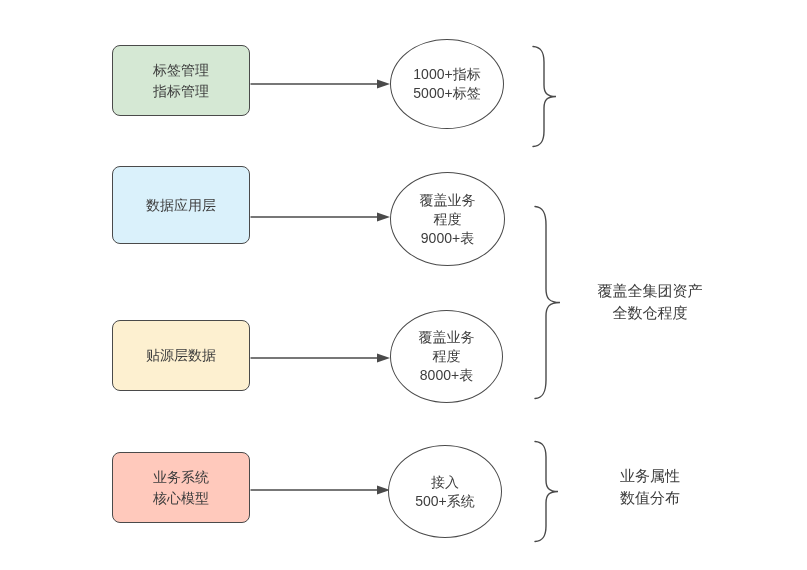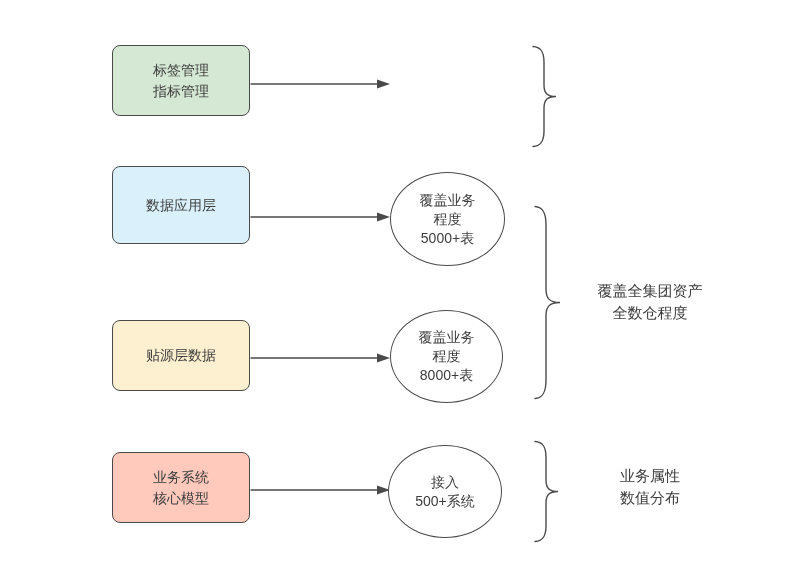--- a/index.html
+++ b/index.html
@@ -58,35 +58,39 @@
 <div id="canvas">
 
   <div class="node-box" style="left: 112px; top: 45px; background-color: rgb(213, 232, 212);">
     <span class="line">标签管理</span>
     <span class="line">指标管理</span>
   </div>
   <svg class="arrow-svg" style="left:250px; top:77px;" width="141" height="14">
     <line x1="0.5" y1="7" x2="127" y2="7" stroke="#4a4a4a" stroke-width="1.6"></line>
     <polygon points="127,2.5 140,7 127,11.5" fill="#4a4a4a"></polygon>
   </svg>
+  <div class="ellipse" style="left:390px; top:39px; width:114px; height:90px;">
+    <span class="line">1000+指标</span>
+    <span class="line">5000+标签</span>
+  </div>
   <svg class="brace-svg" style="left:531px; top:45px;" width="28" height="103">
     <path d="M 2,1.5 C 10,2 13,7 13,17 L 13,40 C 13,48 16,51.5 25,51.5 C 16,51.5 13,55 13,63 L 13,86 C 13,96 10,101 2,101.5" fill="none" stroke="#4a4a4a" stroke-width="1.4" stroke-linecap="round"></path>
   </svg>
 
   <div class="node-box" style="left: 112px; top: 166px; height: 78px; background-color: rgb(218, 241, 251);">
     <span class="line">数据应用层</span>
   </div>
   <svg class="arrow-svg" style="left:250px; top:210px;" width="141" height="14">
     <line x1="0.5" y1="7" x2="127" y2="7" stroke="#4a4a4a" stroke-width="1.6"></line>
     <polygon points="127,2.5 140,7 127,11.5" fill="#4a4a4a"></polygon>
   </svg>
   <div class="ellipse" style="left:390px; top:172px; width:115px; height:94px;">
     <span class="line">覆盖业务</span>
     <span class="line">程度</span>
-    <span class="line">5000+表</span>
+    <span class="line">9000+表</span>
   </div>
 
   <div class="node-box" style="left: 112px; top: 320px; background-color: rgb(253, 240, 208);">
     <span class="line">贴源层数据</span>
   </div>
   <svg class="arrow-svg" style="left:250px; top:351px;" width="141" height="14">
     <line x1="0.5" y1="7" x2="127" y2="7" stroke="#4a4a4a" stroke-width="1.6"></line>
     <polygon points="127,2.5 140,7 127,11.5" fill="#4a4a4a"></polygon>
   </svg>
   <div class="ellipse" style="left:390px; top:310px; width:113px; height:93px;">

